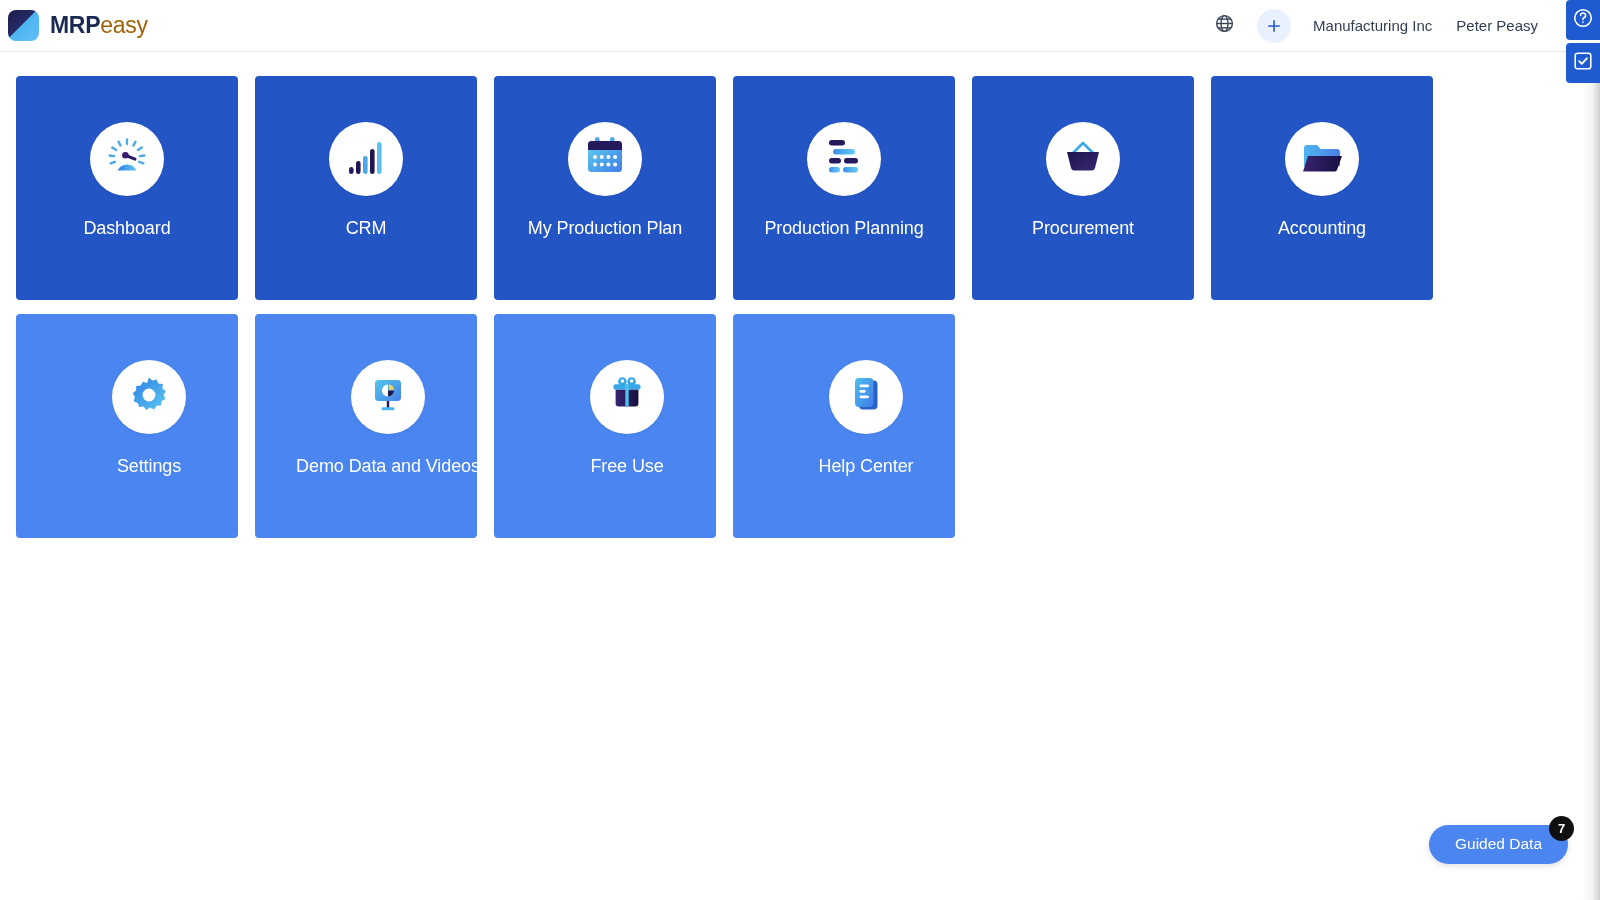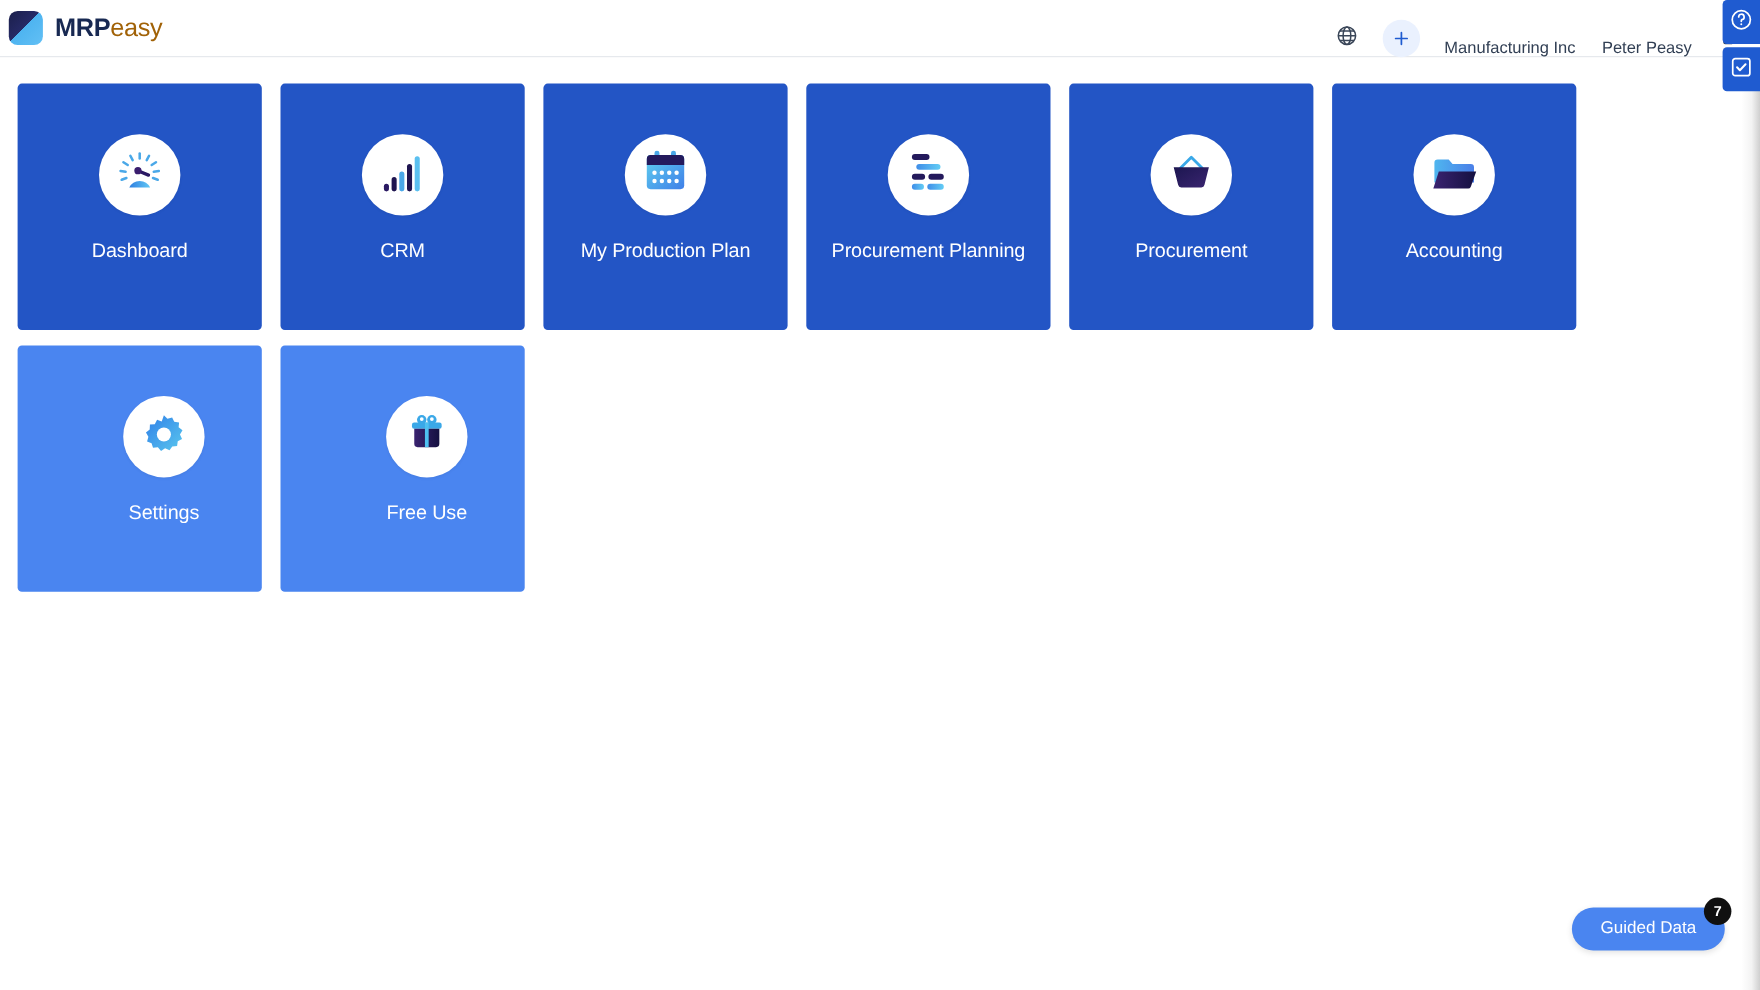--- a/index.html
+++ b/index.html
@@ -26,21 +26,21 @@
   }
   .brand-text {
     margin-left: 11px;
     font-size: 23px; font-weight: 700; letter-spacing: -0.3px;
     display: flex; align-items: baseline;
   }
   .brand-mrp { color: #182952; }
   .brand-easy { color: #a16207; font-weight: 400; }
 
   .header-right {
-    margin-left: auto; display: flex; align-items: flex-end; height: 52px;
+    margin-left: auto; display: flex; align-items: center; height: 52px;
   }
   .hdr-icon-btn {
     width: 34px; height: 34px; display: flex;
     align-items: center; justify-content: center;
     margin: 0 6px; cursor: pointer;
   }
   .plus-btn {
     width: 34px; height: 34px; border-radius: 50%;
     background: #eaf1fe; display: flex; align-items: center;
     justify-content: center; margin: 0 10px; cursor: pointer;
@@ -292,21 +292,21 @@
                 <stop offset="100%" stop-color="#63cdf5"></stop>
             </linearGradient>
             <linearGradient id="gnt2" x1="0" y1="0" x2="1" y2="0">
               <stop offset="0%" stop-color="#3f8de8"></stop>
                 <stop offset="100%" stop-color="#63cdf5"></stop>
             </linearGradient>
           </defs>
         </svg>
       </span>
     </div>
-    <div class="tile-label">Procurement Planning</div>
+    <div class="tile-label">Production Planning</div>
   </div>
 
 
   <div class="tile dark">
     <div class="tile-icon-circle">
       <span>
         <svg width="44" height="40" viewBox="0 0 44 40">
           <path d="M12 16 L22 6 L32 16" fill="none" stroke="#3aa8e8" stroke-width="2.6" stroke-linejoin="round" stroke-linecap="round"></path>
           <path d="M6 15 H38 L34 31 a3 3 0 0 1 -3 2.4 H13 a3 3 0 0 1 -3 -2.4 Z" fill="url(#bskGrad)"></path>
           <defs>
@@ -354,20 +354,41 @@
               <stop offset="0%" stop-color="#2f7fe8"></stop>
                 <stop offset="100%" stop-color="#5ac7ee"></stop>
             </linearGradient>
           </defs>
         </svg>
       </span>
     </div>
     <div class="tile-label">Settings</div>
   </div>
 
+  <div class="tile light">
+    <div class="tile-icon-circle">
+      <span>
+        <svg width="44" height="42" viewBox="0 0 44 42">
+          <rect x="9" y="6" width="26" height="21" rx="3.5" fill="url(#prsGrad)"></rect>
+          <path d="M22 10.4 a6.1 6.1 0 1 0 6.1 6.1 h-6.1 z" fill="#ffffff"></path>
+          <path d="M22.9 10.45 a6.1 6.1 0 0 1 5.2 5.2 h-5.2 z" fill="#f0d34a"></path>
+          <path d="M22 16.5 L28.1 16.5 a6.1 6.1 0 0 1 -6.1 6.1 z" fill="#1c1650"></path>
+          <rect x="20.8" y="27" width="2.4" height="7" fill="#241a5c"></rect>
+          <rect x="15.5" y="33.2" width="13" height="3" rx="1.5" fill="#4ab6ef"></rect>
+          <defs>
+            <linearGradient id="prsGrad" x1="0" y1="0" x2="1" y2="1">
+              <stop offset="0%" stop-color="#4ec9e8"></stop>
+                <stop offset="100%" stop-color="#4a7fe8"></stop>
+            </linearGradient>
+          </defs>
+        </svg>
+      </span>
+    </div>
+    <div class="tile-label">Demo Data and Videos</div>
+  </div>
 
   <div class="tile light">
     <div class="tile-icon-circle">
       <span>
         <svg width="40" height="42" viewBox="0 0 40 42">
           <circle cx="15.4" cy="7.6" r="4.3" fill="#3aa8e8"></circle>
           <circle cx="24.6" cy="7.6" r="4.3" fill="#3aa8e8"></circle>
           <circle cx="15.4" cy="7" r="1.7" fill="#ffffff"></circle>
           <circle cx="24.6" cy="7" r="1.7" fill="#ffffff"></circle>
           <rect x="6.5" y="10.2" width="27" height="5.6" rx="2" fill="#3aa8e8"></rect>
@@ -378,20 +399,42 @@
               <stop offset="0%" stop-color="#3a2370"></stop>
                 <stop offset="100%" stop-color="#141040"></stop>
             </linearGradient>
           </defs>
         </svg>
       </span>
     </div>
     <div class="tile-label">Free Use</div>
   </div>
 
+  <div class="tile light">
+    <div class="tile-icon-circle">
+      <span>
+        <svg width="40" height="42" viewBox="0 0 40 42">
+          <rect x="13" y="6.5" width="18.5" height="29" rx="4" fill="#2a61c9"></rect>
+          <rect x="9" y="4" width="18.5" height="29" rx="4" fill="url(#docGrad)"></rect>
+          <g fill="#ffffff">
+            <rect x="13.5" y="10.5" width="9.5" height="2.7" rx="1.35"></rect>
+            <rect x="13.5" y="16" width="6.2" height="2.7" rx="1.35"></rect>
+            <rect x="13.5" y="21.5" width="9.5" height="2.7" rx="1.35"></rect>
+          </g>
+          <defs>
+            <linearGradient id="docGrad" x1="0" y1="0" x2="1" y2="1">
+              <stop offset="0%" stop-color="#4ec0ef"></stop>
+                <stop offset="100%" stop-color="#3f79e8"></stop>
+            </linearGradient>
+          </defs>
+        </svg>
+      </span>
+    </div>
+    <div class="tile-label">Help Center</div>
+  </div>
 
 </div>
 
 <div class="guided-wrap">
   <div class="guided-btn">Guided Data</div>
   <div class="guided-badge">7</div>
 </div>
 
 <div class="scroll-sliver"></div>
 

